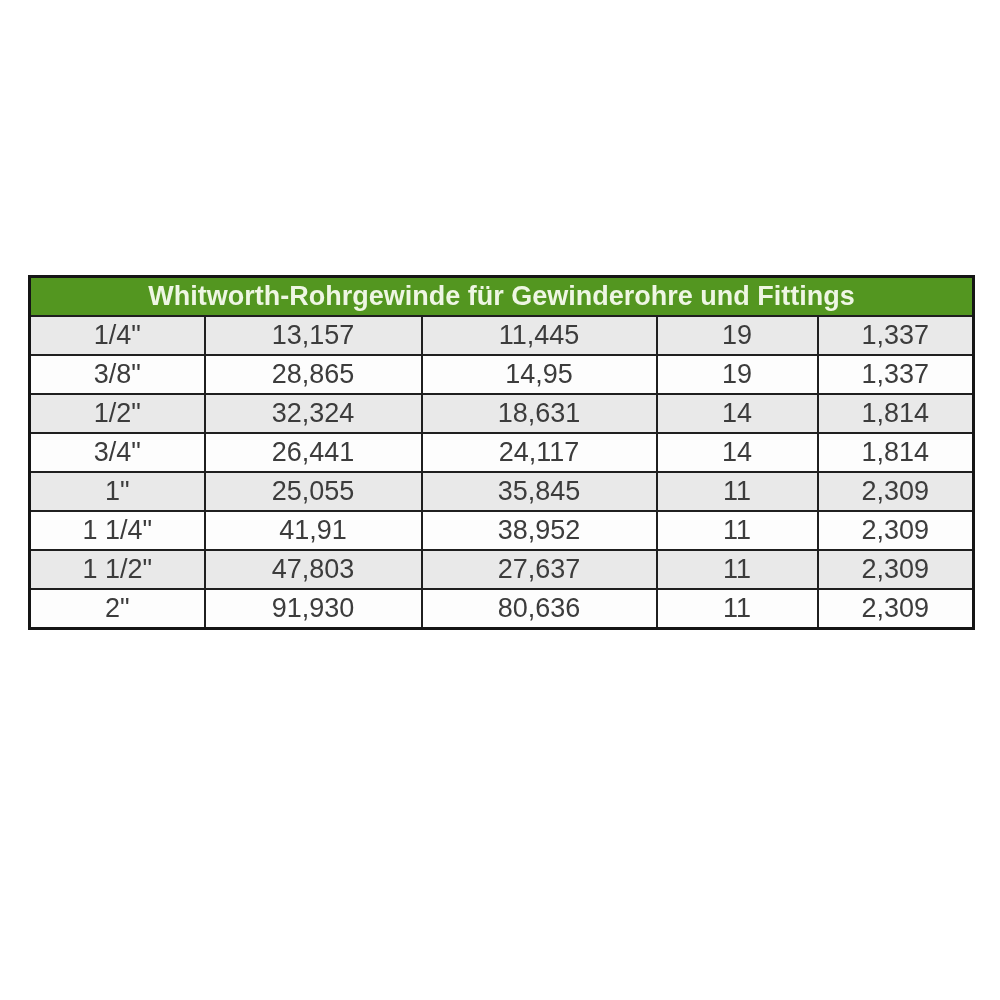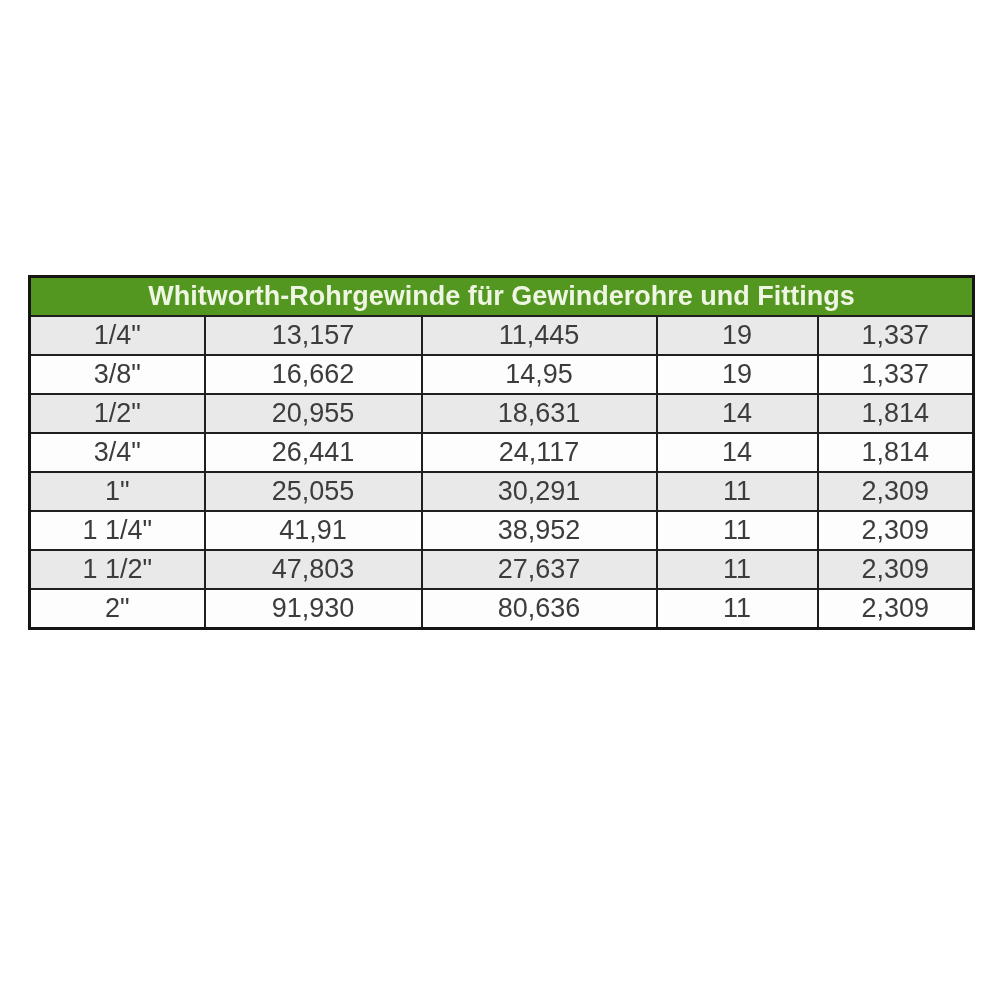--- a/index.html
+++ b/index.html
@@ -84,43 +84,43 @@
       <tbody>
         <tr>
           <td>1/4"</td>
           <td>13,157</td>
           <td>11,445</td>
           <td>19</td>
           <td>1,337</td>
         </tr>
         <tr>
           <td>3/8"</td>
-          <td>16,662</td>
+          <td>28,865</td>
           <td>14,95</td>
           <td>19</td>
           <td>1,337</td>
         </tr>
         <tr>
           <td>1/2"</td>
-          <td>20,955</td>
+          <td>32,324</td>
           <td>18,631</td>
           <td>14</td>
           <td>1,814</td>
         </tr>
         <tr>
           <td>3/4"</td>
           <td>26,441</td>
           <td>24,117</td>
           <td>14</td>
           <td>1,814</td>
         </tr>
         <tr>
           <td>1"</td>
           <td>25,055</td>
-          <td>30,291</td>
+          <td>35,845</td>
           <td>11</td>
           <td>2,309</td>
         </tr>
         <tr>
           <td>1 1/4"</td>
           <td>41,91</td>
           <td>38,952</td>
           <td>11</td>
           <td>2,309</td>
         </tr>

